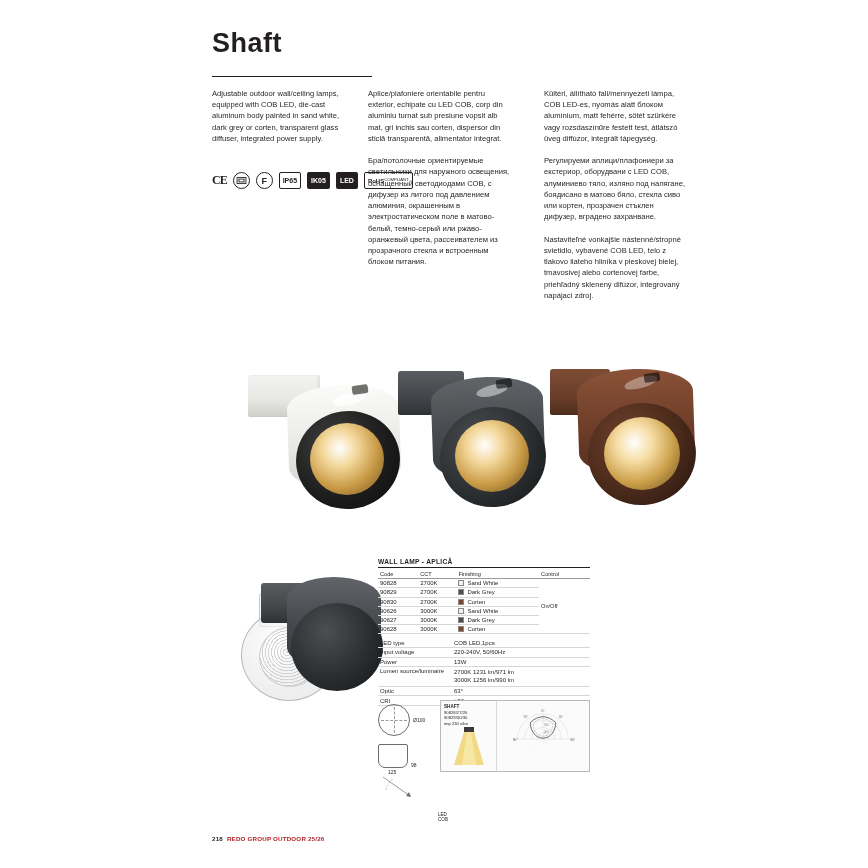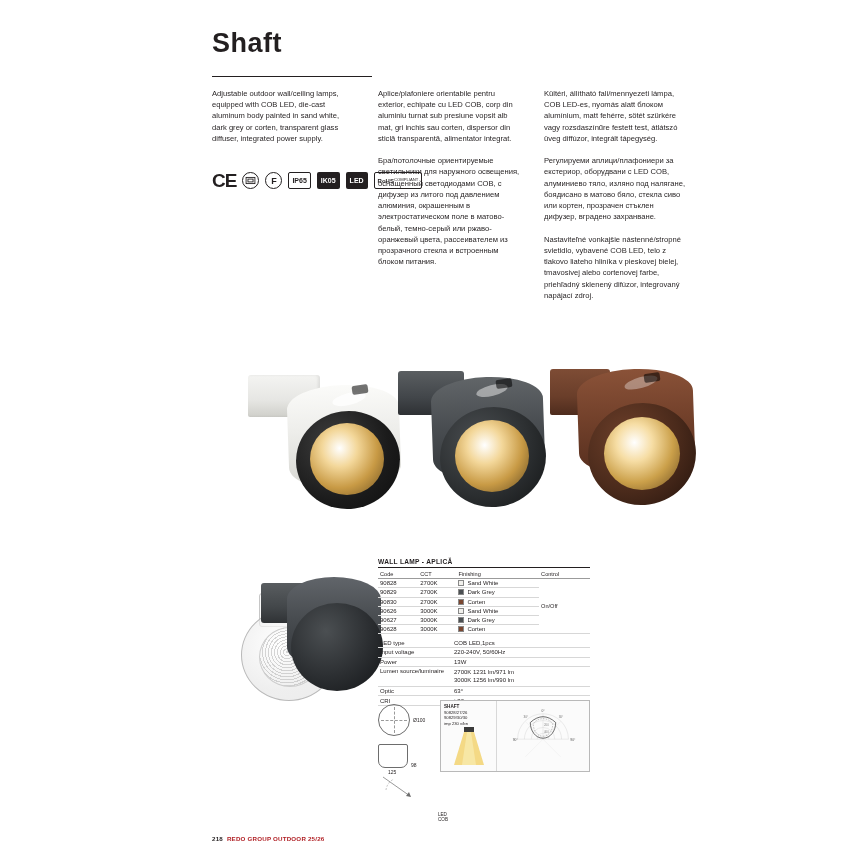--- a/index.html
+++ b/index.html
@@ -39,42 +39,42 @@
   
   .desc-col {
     position: absolute;
     font-size: 7.6px;
     line-height: 1.48;
     color: #231f20;
     width: 142px;
   }
   .desc-col p { margin: 0 0 11px 0; }
   #col1 { left: 212px; top: 88px; }
-  #col2 { left: 378px; top: 88px; }
+  #col2 { left: 368px; top: 88px; }
   #col3 { left: 544px; top: 88px; }
 
   
   .cert-row {
     position: absolute;
     left: 212px;
     top: 172px;
     display: flex;
     align-items: center;
     gap: 6px;
   }
   .cert {
     height: 17px;
     display: flex;
     align-items: center;
     justify-content: center;
     font-size: 6px;
     font-weight: bold;
     color: #231f20;
   }
-  .cert-ce { font-size: 19px; font-weight: bold; letter-spacing: -1px; }
+  .cert-ce { font-size: 12px; font-weight: bold; letter-spacing: -1px; font-family: Liberation Serif, serif; }
   .cert-circle {
     width: 17px; height: 17px;
     border: 1.3px solid #231f20;
     border-radius: 50%;
     position: relative;
   }
   .cert-circle .glyph {
     position: absolute;
     inset: 0;
     display: flex; align-items: center; justify-content: center;

